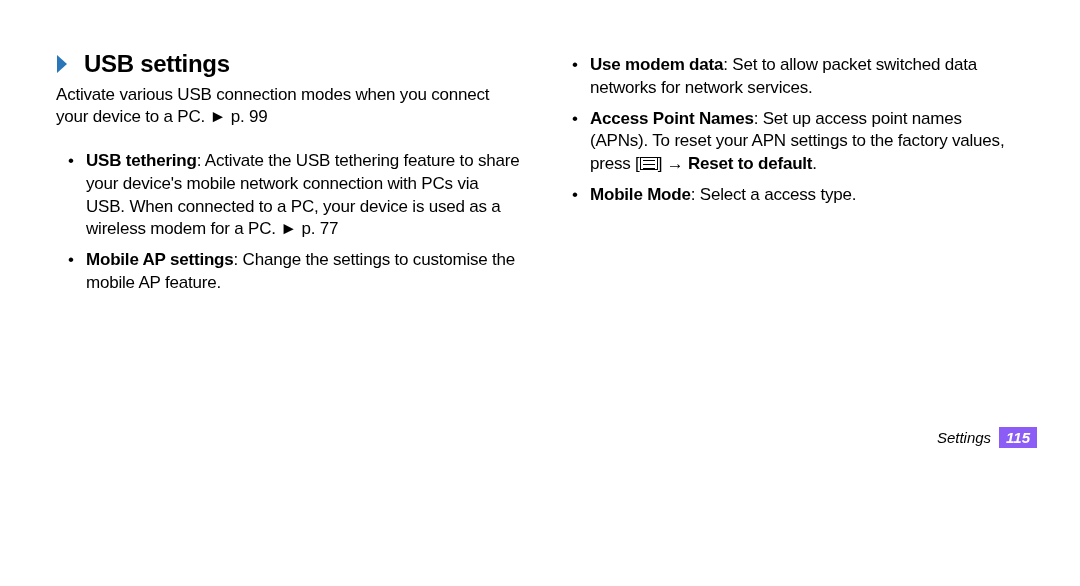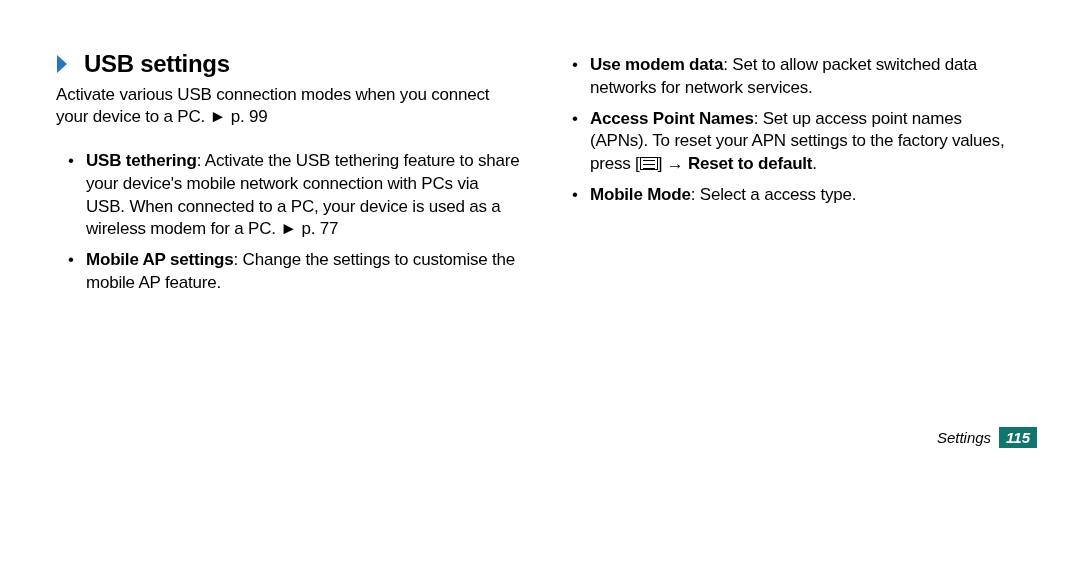--- a/index.html
+++ b/index.html
@@ -60,21 +60,21 @@
     position: absolute;
     right: 43px;
     bottom: 22px;
     display: flex;
     align-items: center;
     font-size: 15px;
   }
   .footer .f-label { font-style: italic; margin-right: 8px; }
   .footer .f-num {
     display: inline-block;
-    background: #0f766e;
+    background: #8b5cf6;
     color: #fff;
     padding: 2px 7px;
     font-weight: 600;
     font-style: italic;
   }
   .menu-icon {
     display: inline-block;
     border: 1.4px solid #000;
     width: 18px;
     height: 13px;

